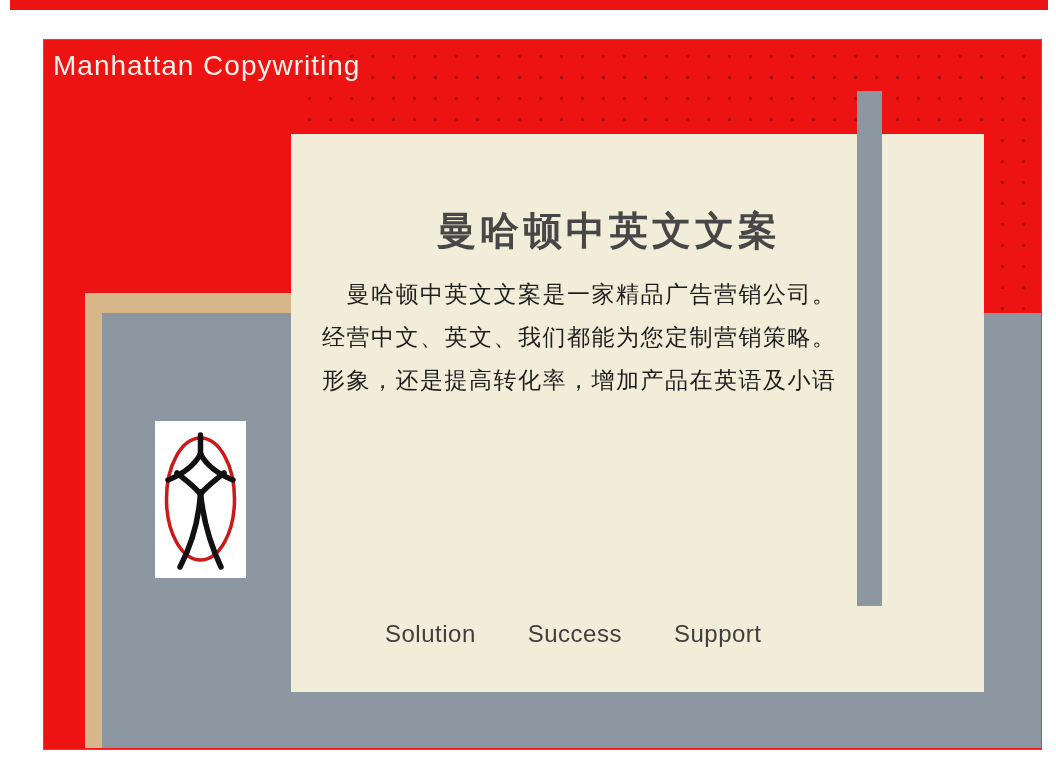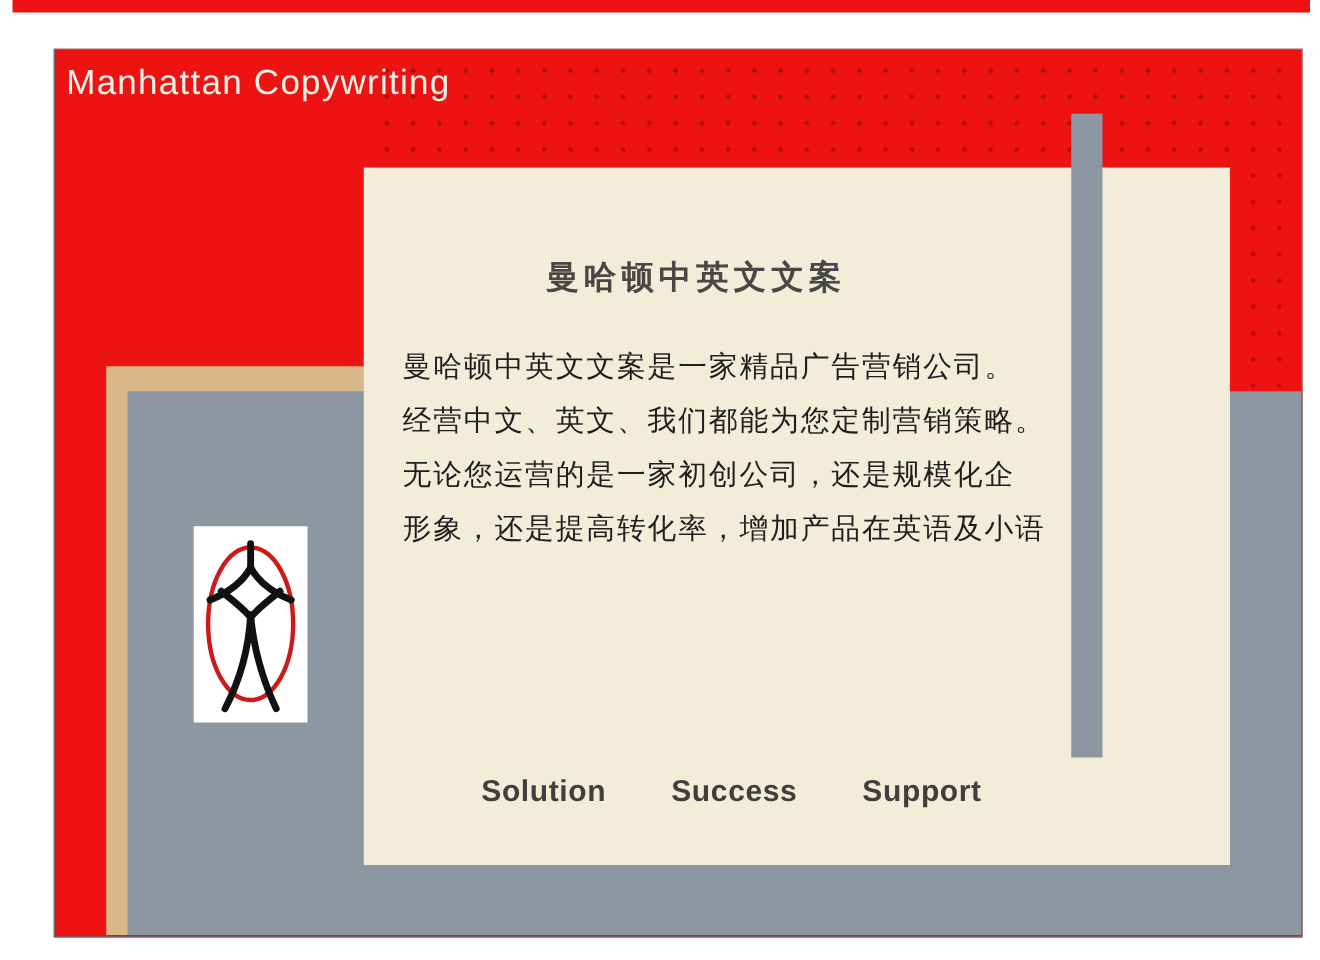--- a/index.html
+++ b/index.html
@@ -54,47 +54,47 @@
   }
   .logo-box {
     left: 155px; top: 421px; width: 91px; height: 157px;
     background: #ffffff;
   }
   .logo-box svg { display: block; width: 91px; height: 157px; }
 
   .card-title {
     position: absolute;
     left: 146px; top: 70px;
-    font-size: 26px;
+    font-size: 39px;
     font-weight: bold;
     letter-spacing: 4px;
     color: var(--title_text, #474747);
     white-space: nowrap;
     font-family: Liberation Sans, sans-serif;
   }
   .card-body {
     position: absolute;
     left: 31px; top: 139px;
     font-size: 23px;
     line-height: 43px;
     letter-spacing: 1.5px;
     color: var(--body_text, #1e1e1e);
     font-family: "DejaVu Sans", sans-serif;
+    text-align: right;
   }
   .card-body .body-line { white-space: nowrap; }
 
   .card-footer {
     position: absolute;
     left: 94px; top: 486px;
     display: flex;
     gap: 52px;
     font-size: 24px;
     color: var(--footer_text, #3f3f3f);
     letter-spacing: 0.5px;
-    font-weight: bold;
   }
 </style>
 </head>
 <body>
 
 <div class="abs top-strip"></div>
 
 <div class="abs main-red"></div>
 
 <div class="abs dot-overlay"></div>
@@ -104,21 +104,20 @@
 <div class="abs tan-rect"></div>
 
 <div class="abs gray-rect"></div>
 
 <div class="abs content-card">
   <div class="card-title">曼哈顿中英文文案</div>
 
   <div class="card-body">
     <div class="body-line">曼哈顿中英文文案是一家精品广告营销公司。</div>
     <div class="body-line">经营中文、英文、我们都能为您定制营销策略。</div>
-    <div class="body-line">无论您运营的是一家初创公司，还是规模化企</div>
     <div class="body-line">形象，还是提高转化率，增加产品在英语及小语</div>
   </div>
 
   <div class="card-footer">
     <span>Solution</span>
     <span>Success</span>
     <span>Support</span>
   </div>
 </div>
 

